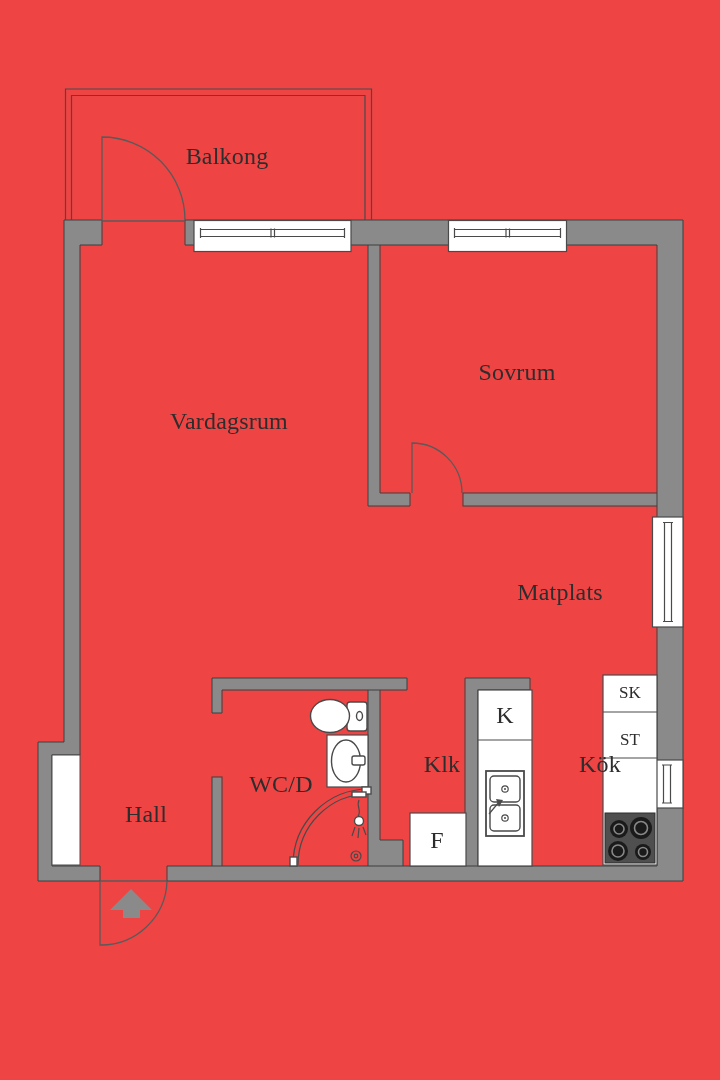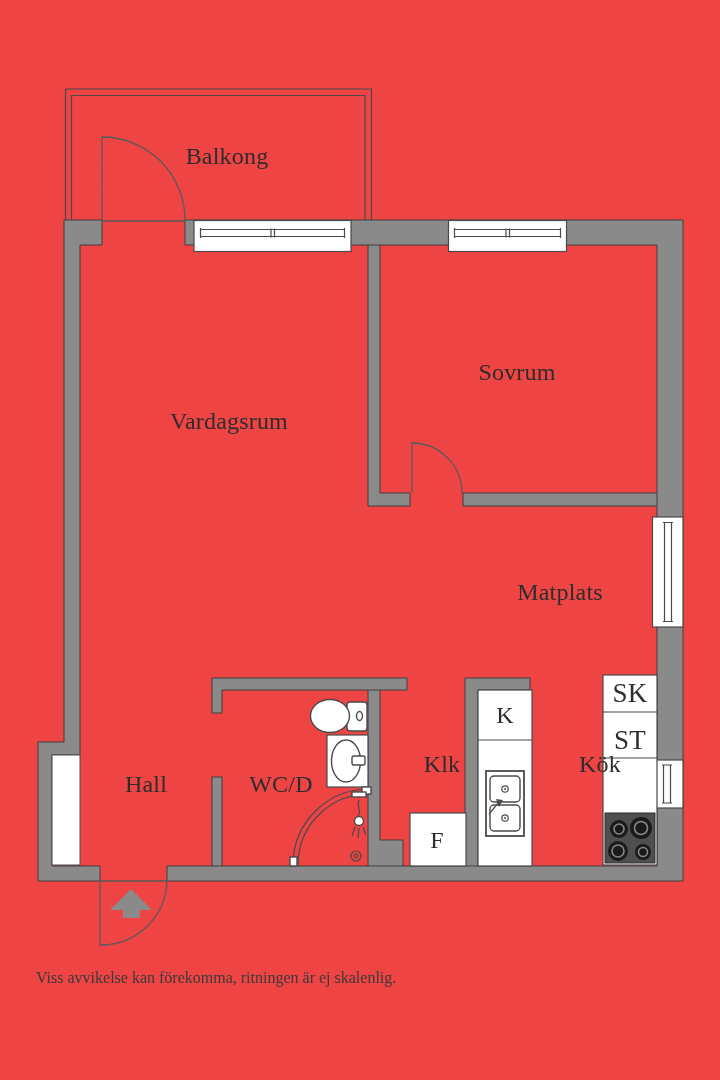--- a/index.html
+++ b/index.html
@@ -10,21 +10,21 @@
   .plan-svg{position:absolute;left:0;top:0;}
   .wall{fill:var(--wall,#8a8a8a);stroke:var(--wall-outline,#3f3f3f);stroke-width:1;}
   .white{fill:#ffffff;stroke:var(--line,#4a4a4a);stroke-width:1.2;}
   .ln{stroke:var(--line,#4a4a4a);stroke-width:1.2;fill:none;}
   .fx{fill:#ffffff;stroke:var(--line,#4a4a4a);stroke-width:1.4;}
   .arc{fill:none;stroke:#5a5a5a;stroke-width:1.3;}
   .lbl{
     position:absolute;transform:translate(-50%,-50%);
     font-size:24px;color:var(--label-text,#2d2d2d);white-space:nowrap;letter-spacing:.2px;
   }
-  .lbl.sm{font-size:27px;}
+  .lbl.sm{font-size:17px;}
   .disclaimer{
     position:absolute;left:36px;top:969px;font-size:16px;
     color:var(--disclaimer-text,#3a3a3a);white-space:nowrap;
   }
 </style>
 </head>
 <body>
 
 <div class="stage">
 
@@ -139,24 +139,23 @@
       <path class="ln" d="M355,827 L352,836 M359,828 L358,838 M363,827 L366,835"></path>
       <circle class="ln" cx="356" cy="856" r="5"></circle>
       <circle class="ln" cx="356" cy="856" r="1.8"></circle>
     </g>
   </svg>
 
   <div class="lbl" style="left:227px;top:156px">Balkong</div>
   <div class="lbl" style="left:229px;top:421px">Vardagsrum</div>
   <div class="lbl" style="left:517px;top:372px">Sovrum</div>
   <div class="lbl" style="left:560px;top:592px">Matplats</div>
-  <div class="lbl" style="left:146px;top:784px">Hall</div>
+  <div class="lbl" style="left:146px;top:814px">Hall</div>
   <div class="lbl" style="left:281px;top:784px">WC/D</div>
   <div class="lbl" style="left:442px;top:764px">Klk</div>
   <div class="lbl" style="left:600px;top:764px">Kök</div>
 
   <div class="lbl" style="left:505px;top:715px">K</div>
   <div class="lbl" style="left:437px;top:840px">F</div>
   <div class="lbl sm" style="left:630px;top:693px">SK</div>
   <div class="lbl sm" style="left:630px;top:740px">ST</div>
 
-  <div class="disclaimer">Viss avvikelse kan förekomma, ritningen är ej skalenlig.</div>
 </div>
 
 </body></html>

